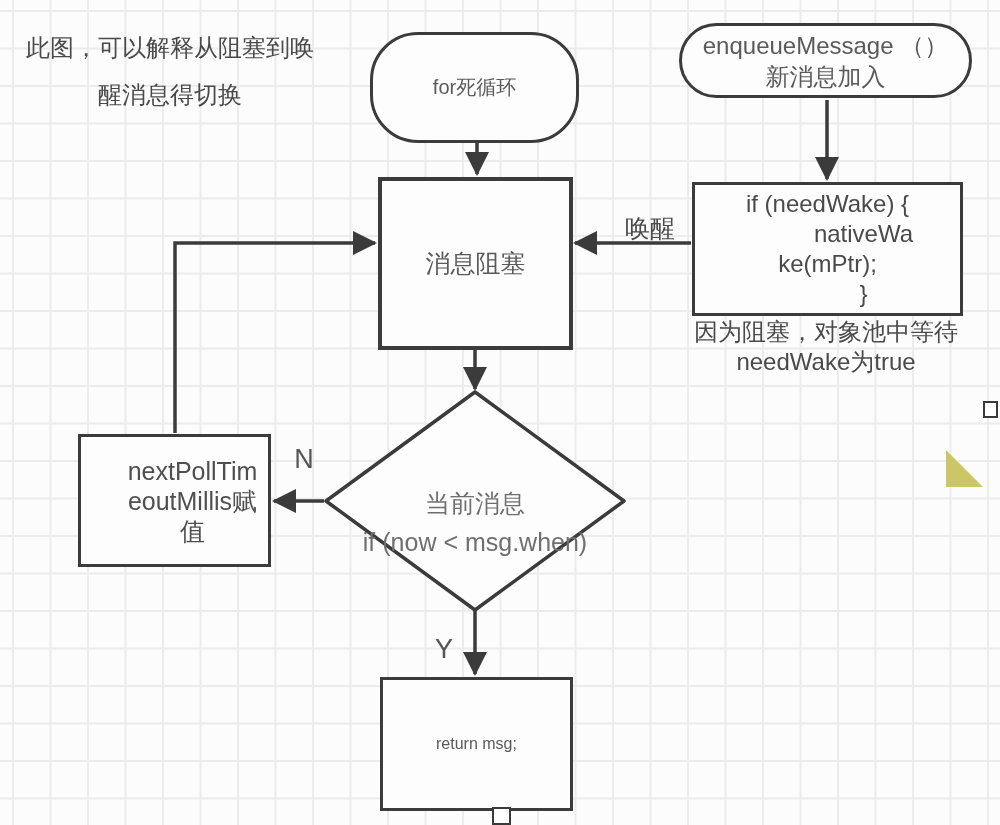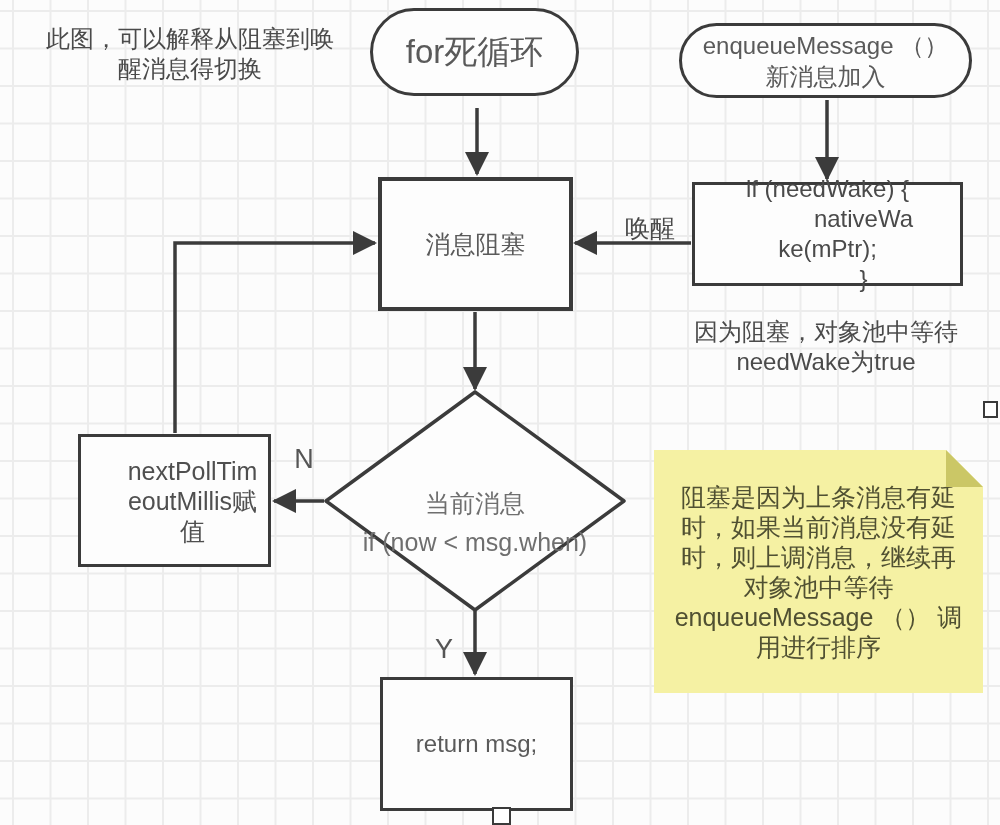--- a/index.html
+++ b/index.html
@@ -39,29 +39,29 @@
     background:var(--shape-fill,#fdfdfd);
     display:flex;align-items:center;justify-content:center;
     text-align:center;
   }
   .stadium{border-radius:48px;}
   .label-text{white-space:pre-line;}
   .free-text{
     position:absolute;z-index:3;text-align:center;white-space:pre-line;
   }
   
-  #annotation{left:24px;top:24px;width:332px;font-size:24px;line-height:30px;color:var(--text-primary,#4a4a4a);}
-  #for-loop{left:370px;top:8px;width:209px;height:88px;font-size:33px;color:var(--text-shape,#5a5a5a);}
+  #annotation{left:4px;top:24px;width:332px;font-size:24px;line-height:47px;color:var(--text-primary,#4a4a4a);}
+  #for-loop{left:370px;top:32px;width:209px;height:111px;font-size:20px;color:var(--text-shape,#5a5a5a);}
   #enqueue{left:679px;top:23px;width:293px;height:75px;border-radius:39px;font-size:24px;line-height:31px;color:var(--text-shape,#5a5a5a);}
-  #msg-block{left:378px;top:177px;width:195px;height:134px;border-width:4px;font-size:25px;color:var(--text-shape,#5a5a5a);}
-  #need-wake{left:692px;top:182px;width:271px;height:104px;font-size:24px;line-height:30px;color:var(--text-primary,#4a4a4a);text-align:center;}
+  #msg-block{left:378px;top:177px;width:195px;height:173px;border-width:4px;font-size:25px;color:var(--text-shape,#5a5a5a);}
+  #need-wake{left:692px;top:182px;width:271px;height:134px;font-size:24px;line-height:30px;color:var(--text-primary,#4a4a4a);text-align:center;}
   #need-wake-caption{left:660px;top:317px;width:332px;font-size:24px;line-height:30px;color:var(--text-primary,#4a4a4a);}
   #decision-text{left:325px;top:443px;width:300px;font-size:25px;line-height:39px;color:#6f6f6f;z-index:2;margin-top:41px;}
   #next-poll{left:78px;top:434px;width:193px;height:133px;font-size:25px;line-height:30px;color:#4f4f4f;padding-left:36px;}
-  #return-msg{left:380px;top:677px;width:193px;height:134px;font-size:24px;color:var(--text-shape,#5a5a5a);}
+  #return-msg{left:380px;top:677px;width:193px;height:134px;font-size:16px;color:var(--text-shape,#5a5a5a);}
   
   #note{
     position:absolute;z-index:2;box-sizing:border-box;
     left:654px;top:450px;width:329px;height:243px;
     background:var(--note-fill,#f5f1a3);
     clip-path:polygon(0 0, calc(100% - 37px) 0, 100% 37px, 100% 100%, 0 100%);
     display:flex;align-items:center;justify-content:center;
     text-align:center;font-size:25px;line-height:30px;
     color:var(--text-note,#505032);
   }
@@ -144,28 +144,20 @@
   <div id="next-poll" class="shape">
     <span class="label-text">nextPollTim
 eoutMillis赋
 值</span>
   </div>
 
   <div id="return-msg" class="shape">
     <span class="label-text">return msg;</span>
   </div>
 
-  <div id="note">
-    <span class="label-text">阻塞是因为上条消息有延
-时，如果当前消息没有延
-时，则上调消息，继续再
-对象池中等待
-enqueueMessage （） 调
-用进行排序</span>
-  </div>
   <div id="note-fold"></div>
 
   <div id="label-wake" class="free-text">唤醒</div>
   <div id="label-n" class="free-text">N</div>
   <div id="label-y" class="free-text">Y</div>
 
   <div id="sq-right" class="stray-square"></div>
   <div id="sq-bottom" class="stray-square"></div>
 
 </div>

